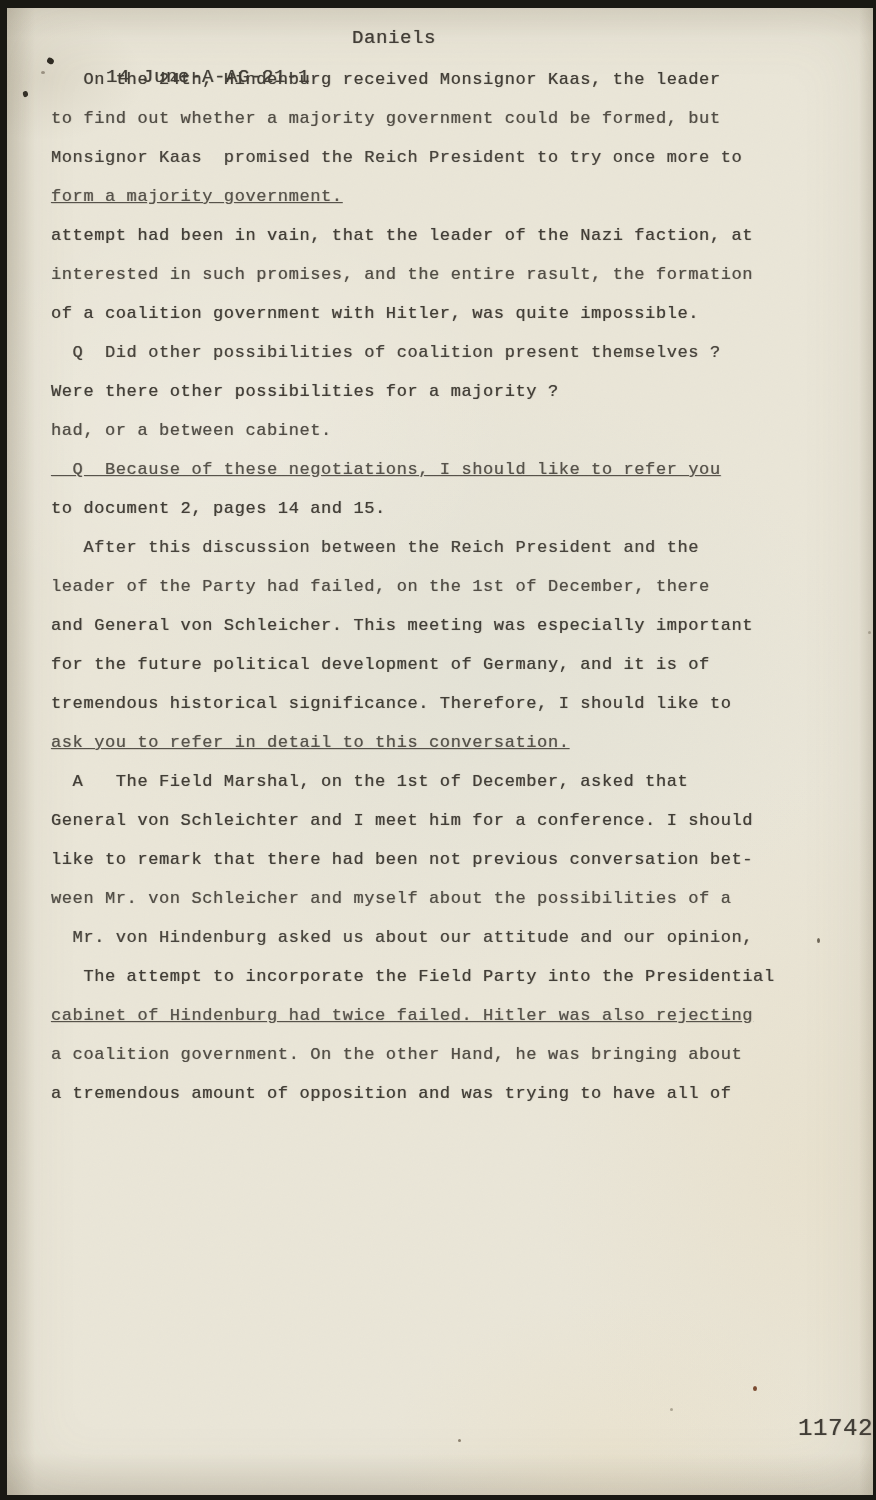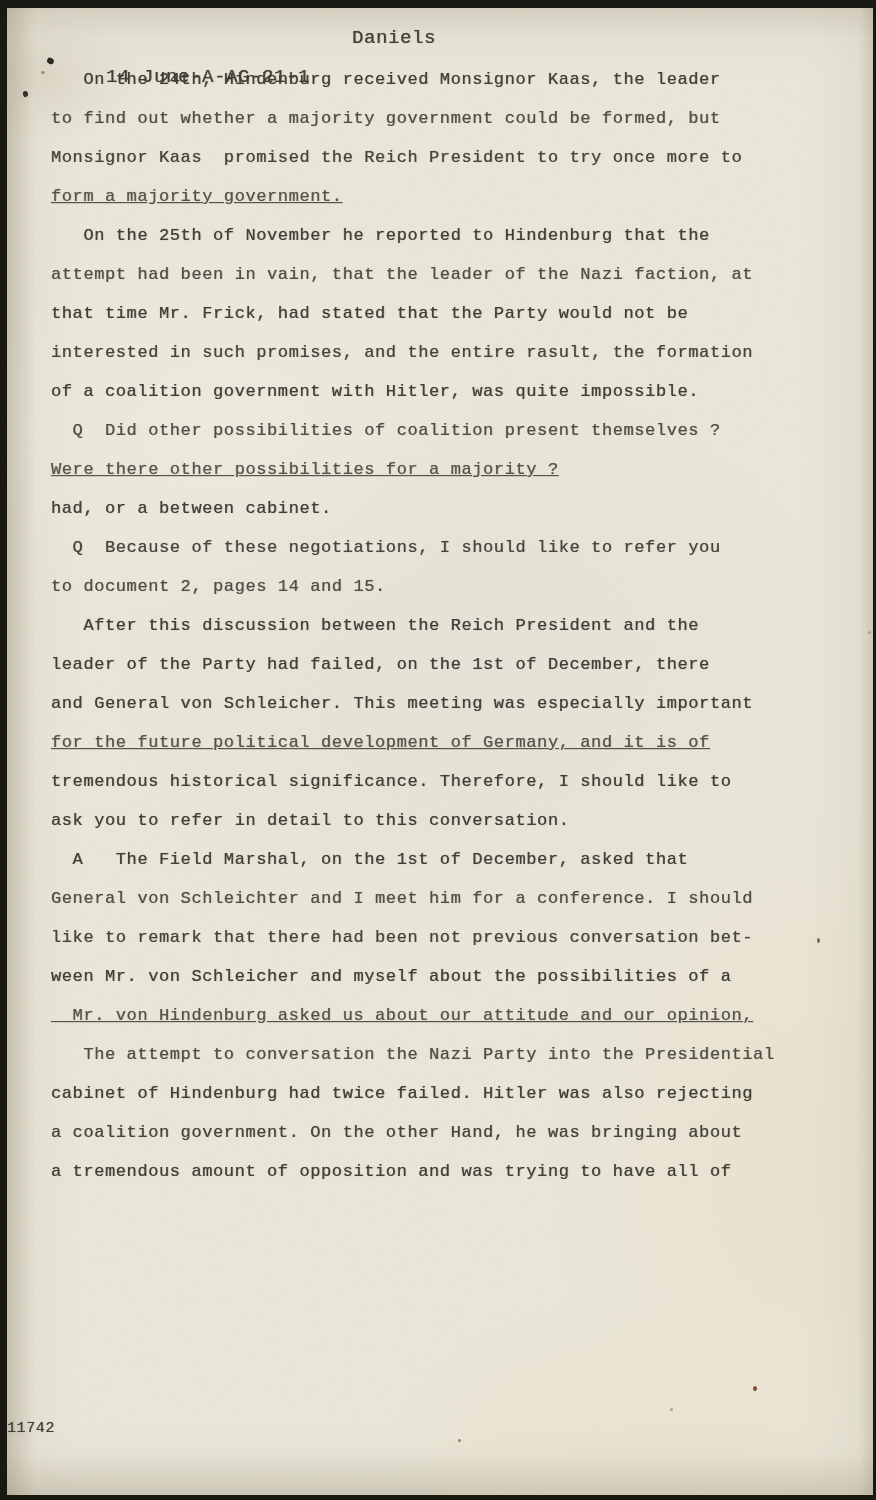--- a/index.html
+++ b/index.html
@@ -74,22 +74,22 @@
   }
   
   .line:nth-child(4n+2) { opacity: 0.90; }
   .line:nth-child(5n+3) { opacity: 0.96; }
   .line:nth-child(7n+4) { opacity: 0.87; text-decoration: underline; }
   .page-number {
     position: absolute;
     top: 1401px;
     left: 0;
     width: 100%;
-    text-align: left;
-    font-size: 15px;
+    text-align: right;
+    font-size: 24px;
     line-height: 39px;
     letter-spacing: 0.6px;
   }
   .speck {
     position: absolute;
     pointer-events: none;
   }
   .speck-1 { left: 40px;  top: 50px;   width: 7px; height: 6px; background: #2e2a22; border-radius: 45% 55% 50% 50%; transform: rotate(28deg); }
   .speck-2 { left: 16px;  top: 83px;   width: 5px; height: 6px; background: #332f27; border-radius: 50% 50% 60% 40%; transform: rotate(-15deg); }
   .speck-3 { left: 34px;  top: 63px;   width: 4px; height: 3px; background: rgba(70,60,45,0.45); border-radius: 50%; }
@@ -107,42 +107,40 @@
   <div class="doc-header ink">
     <span>14 June-A-AG-21-1</span>
     <span class="reporter">Daniels</span>
   </div>
 
   <div class="doc-body ink">
       <div class="line">   On the 24th, Hindenburg received Monsignor Kaas, the leader</div>
       <div class="line">to find out whether a majority government could be formed, but</div>
       <div class="line">Monsignor Kaas  promised the Reich President to try once more to</div>
       <div class="line">form a majority government.</div>
-      <div class="line">   On the 25th of November he reported to Hindenburg that the</div>
       <div class="line">attempt had been in vain, that the leader of the Nazi faction, at</div>
-      <div class="line">that time Mr. Frick, had stated that the Party would not be</div>
       <div class="line">interested in such promises, and the entire rasult, the formation</div>
       <div class="line">of a coalition government with Hitler, was quite impossible.</div>
       <div class="line">  Q  Did other possibilities of coalition present themselves ?</div>
       <div class="line">Were there other possibilities for a majority ?</div>
       <div class="line">had, or a between cabinet.</div>
       <div class="line">  Q  Because of these negotiations, I should like to refer you</div>
       <div class="line">to document 2, pages 14 and 15.</div>
       <div class="line">   After this discussion between the Reich President and the</div>
       <div class="line">leader of the Party had failed, on the 1st of December, there</div>
       <div class="line">and General von Schleicher. This meeting was especially important</div>
       <div class="line">for the future political development of Germany, and it is of</div>
       <div class="line">tremendous historical significance. Therefore, I should like to</div>
       <div class="line">ask you to refer in detail to this conversation.</div>
       <div class="line">  A   The Field Marshal, on the 1st of December, asked that</div>
       <div class="line">General von Schleichter and I meet him for a conference. I should</div>
       <div class="line">like to remark that there had been not previous conversation bet-</div>
       <div class="line">ween Mr. von Schleicher and myself about the possibilities of a</div>
       <div class="line">  Mr. von Hindenburg asked us about our attitude and our opinion,</div>
-      <div class="line">   The attempt to conversation the Nazi Party into the Presidential</div>
+      <div class="line">   The attempt to incorporate the Field Party into the Presidential</div>
       <div class="line">cabinet of Hindenburg had twice failed. Hitler was also rejecting</div>
       <div class="line">a coalition government. On the other Hand, he was bringing about</div>
       <div class="line">a tremendous amount of opposition and was trying to have all of</div>
     </div>
 
   <div class="page-number ink">11742</div>
 
   <div class="speck speck-1"></div>
   <div class="speck speck-2"></div>
   <div class="speck speck-3"></div>

